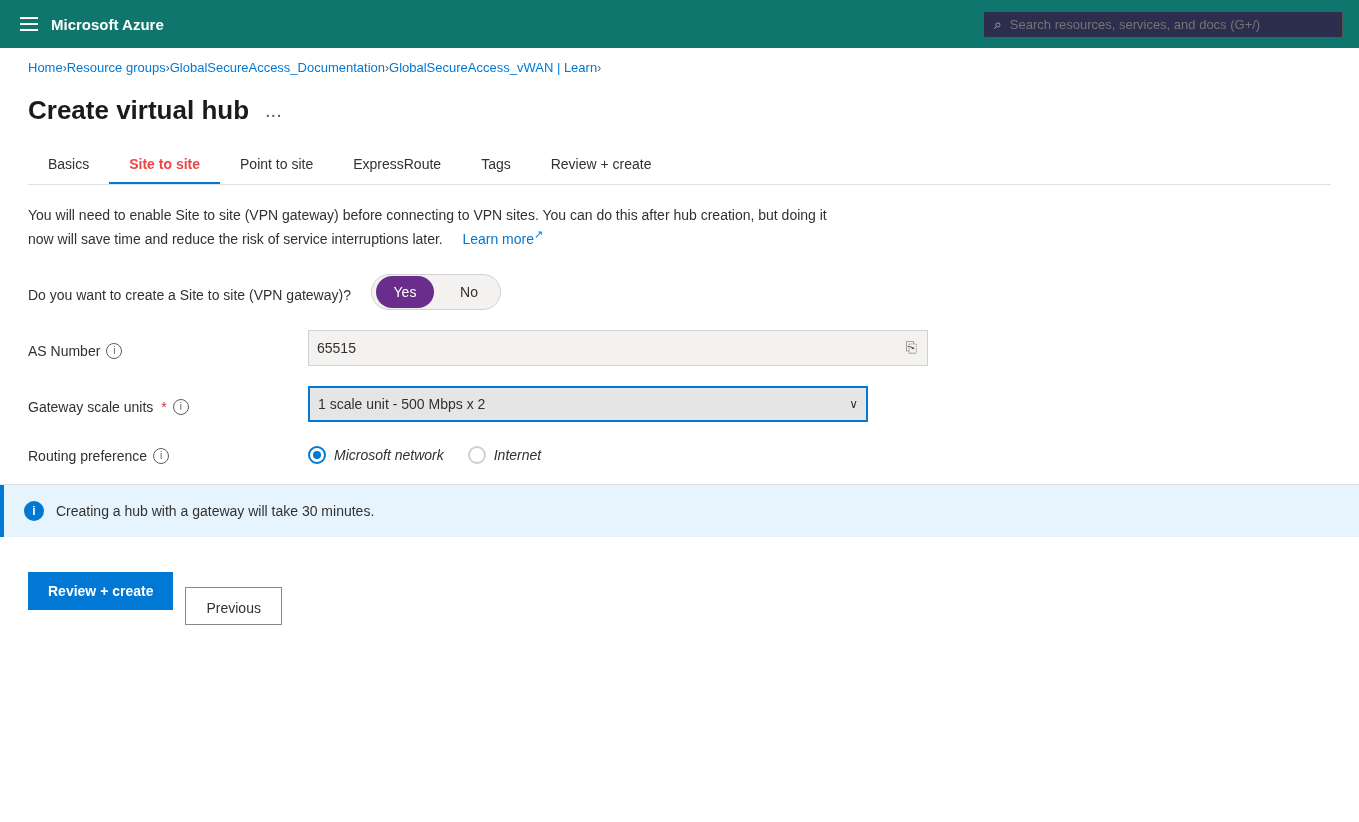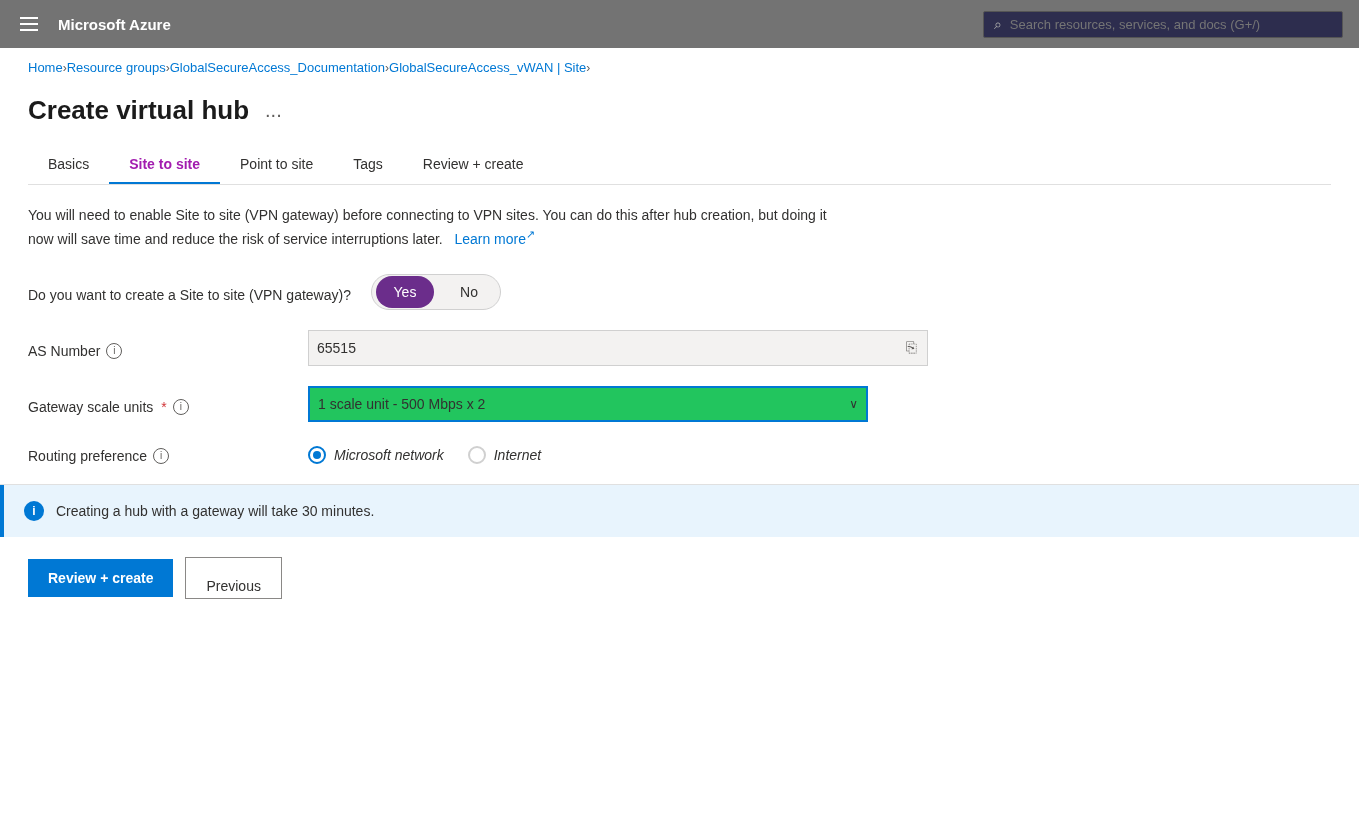--- a/index.html
+++ b/index.html
@@ -1,25 +1,25 @@
 <!DOCTYPE html>
 <html><head>
   <meta charset="utf-8">
   <style>
     * { box-sizing: border-box; margin: 0; padding: 0; }
     body { font-family: 'Segoe UI', Arial, sans-serif; font-size: 14px; color: #323130; background: #fff; }
 
     
     .top-bar {
-      background: #737373;
+      background: #0f766e;
       height: 48px;
       display: flex;
       align-items: center;
       padding: 0 16px;
-      gap: 16px;
+      gap: 9px;
     }
     .top-bar-menu {
       color: #fff;
       font-size: 18px;
       cursor: pointer;
       display: flex;
       flex-direction: column;
       gap: 4px;
       padding: 4px;
     }
@@ -104,35 +104,36 @@
     .tab {
       padding: 10px 20px;
       font-size: 14px;
       color: #323130;
       cursor: pointer;
       border-bottom: 2px solid transparent;
       white-space: nowrap;
     }
     .tab.active {
       font-weight: 600;
-      color: #a21caf;
+      color: #ef4444;
       border-bottom: 2px solid #0078d4;
     }
 
     
     .description {
       font-size: 14px;
       color: #323130;
       line-height: 1.5;
       max-width: 820px;
       margin-bottom: 24px;
     }
     .description a {
       color: #0078d4;
       text-decoration: none;
+      margin-left: 8px;
     }
     .external-icon {
       font-size: 11px;
       vertical-align: super;
     }
 
     
     .form-section {
       max-width: 900px;
     }
@@ -228,21 +229,21 @@
     }
 
     
     .select-wrapper {
       display: flex;
       align-items: center;
       border: 2px solid #0078d4;
       height: 36px;
       width: 560px;
       padding: 0 8px;
-      background: #22c55e;
+      background: #e5e5e5;
       cursor: pointer;
       justify-content: space-between;
     }
     .select-text {
       font-size: 14px;
       color: #323130;
     }
     .chevron-down {
       color: #323130;
       font-size: 12px;
@@ -337,24 +338,25 @@
       padding: 8px 20px;
       font-size: 14px;
       font-weight: 600;
       cursor: pointer;
       height: 38px;
     }
     .btn-secondary {
       background: #fff;
       color: #323130;
       border: 1px solid #8a8886;
-      padding: 20px 20px;
+      padding: 12px 20px;
       font-size: 14px;
       cursor: pointer;
       height: 38px;
+      margin-top: 30px;
     }
   </style>
 </head>
 <body>
 
 <div class="top-bar">
   <div class="top-bar-menu">
     <span></span>
       <span></span>
       <span></span>
@@ -366,34 +368,35 @@
   </div>
 </div>
 
 <div class="breadcrumb">
   <a href="#">Home</a>
   <span class="breadcrumb-sep">›</span>
   <a href="#">Resource groups</a>
   <span class="breadcrumb-sep">›</span>
   <a href="#">GlobalSecureAccess_Documentation</a>
   <span class="breadcrumb-sep">›</span>
-  <a href="#">GlobalSecureAccess_vWAN | Site</a>
+  <a href="#">GlobalSecureAccess_vWAN | Learn</a>
   <span class="breadcrumb-sep">›</span>
 </div>
 
 <div class="page-content">
   <div class="page-title-row">
     <h1 class="page-title">Create virtual hub</h1>
     <span class="page-title-ellipsis">...</span>
   </div>
 
   <div class="tabs">
     <div class="tab">Basics</div>
     <div class="tab active">Site to site</div>
     <div class="tab">Point to site</div>
+    <div class="tab">ExpressRoute</div>
     <div class="tab">Tags</div>
     <div class="tab">Review + create</div>
   </div>
 
   <p class="description">
     <span>You will need to enable Site to site (VPN gateway) before connecting to VPN sites. You can do this after hub creation, but doing it now will save time and reduce the risk of service interruptions later.</span>
     &nbsp;&nbsp;<a href="#"><span>Learn more</span><span class="external-icon">↗</span></a>
   </p>
 
   <div class="form-section">

